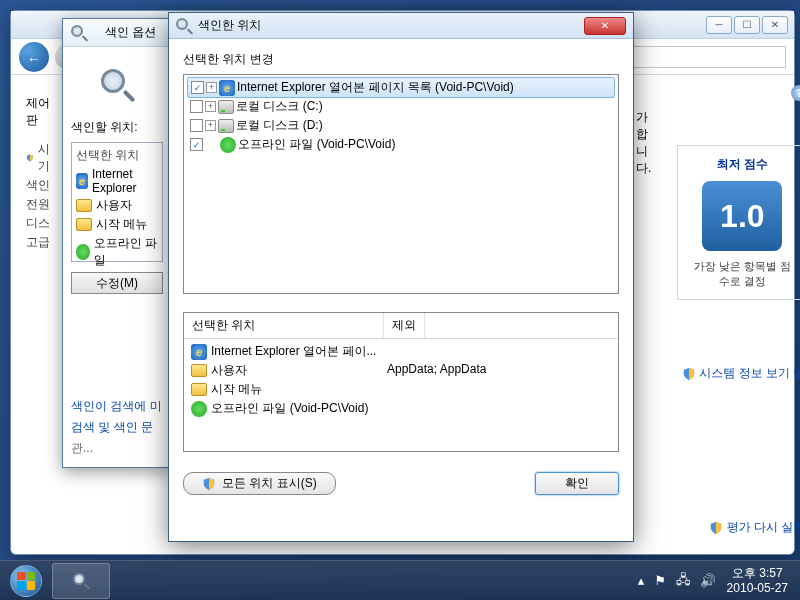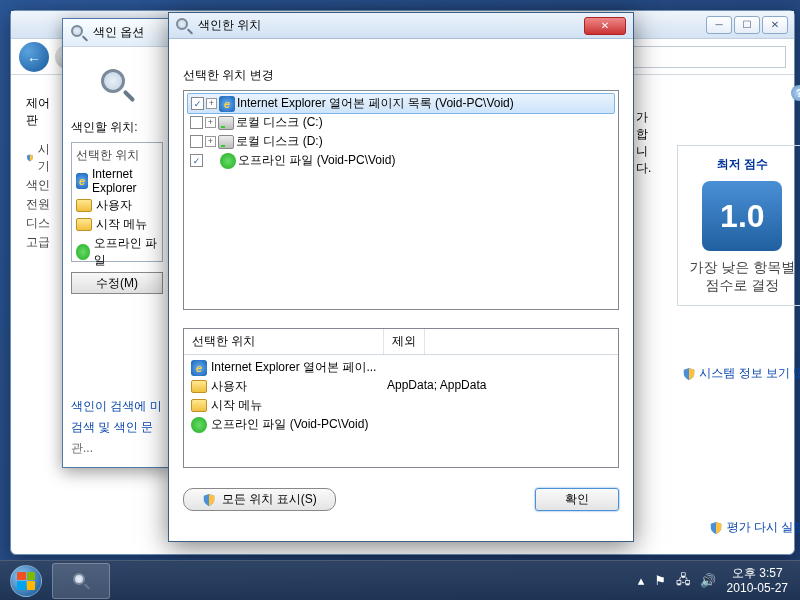--- a/index.html
+++ b/index.html
@@ -25,36 +25,36 @@
     .help-icon { position: absolute; top: 10px; right: 14px; width: 16px; height: 16px; border-radius: 50%; background: radial-gradient(#b8d8f8, #6090c0); color: #fff; display: flex; align-items: center; justify-content: center; font-size: 10px; font-weight: bold; cursor: pointer; }
     
     .side-box { border: 1px solid #d0d8e0; width: 130px; padding: 10px; text-align: center; position: absolute; right: 14px; }
     .side-box.score { top: 50px; }
     .side-box .head { font-weight: bold; margin-bottom: 8px; color: #003399; }
     .score-tile { width: 80px; height: 70px; margin: 0 auto 8px; background: linear-gradient(#4a8fd6, #2060a0); border-radius: 8px; display: flex; align-items: center; justify-content: center; color: #fff; font-size: 32px; font-weight: bold; }
     .side-link { text-align: right; color: #0645ad; margin-top: 10px; padding-right: 16px; cursor: pointer; position: absolute; right: 0; }
     
     
     .index-options { position: absolute; top: 18px; left: 62px; width: 110px; height: 450px; background: #fff; border: 1px solid #5078a8; box-shadow: 0 4px 16px rgba(0,0,0,0.4); z-index: 10; }
-    .io-title { height: 28px; background: linear-gradient(#f8fcff, #e2eef9); border-bottom: 1px solid #c8d4e0; display: flex; align-items: center; padding: 0 8px; gap: 6px; }
+    .io-title { height: 28px; background: linear-gradient(#f8fcff, #e2eef9); border-bottom: 1px solid #c8d4e0; display: flex; align-items: center; padding: 0 8px; gap: 18px; }
     .io-body { padding: 10px 8px; }
     .io-icon-big { width: 44px; height: 44px; margin: 6px auto 12px; display: flex; align-items: center; justify-content: center; }
     .io-label { margin-bottom: 6px; }
     .io-list { border: 1px solid #a0b0c0; height: 120px; padding: 4px; background: #fff; }
     .io-list .row { display: flex; align-items: center; gap: 4px; padding: 1px 0; }
     .io-modify { margin-top: 10px; height: 22px; border: 1px solid #888; background: linear-gradient(#f8f8f8, #e0e0e0); cursor: pointer; width: 100%; }
     .io-bottom-links { position: absolute; bottom: 8px; left: 8px; right: 8px; }
     .io-bottom-links div { color: #0645ad; padding: 2px 0; cursor: pointer; }
     
     
     .indexed-loc { position: absolute; top: 12px; left: 168px; width: 466px; height: 530px; background: #fff; border: 1px solid #3a5f85; box-shadow: 0 5px 25px rgba(0,0,0,0.5); z-index: 20; }
     .il-title { height: 26px; background: linear-gradient(#eaf2fb, #d2e2f3); border-bottom: 1px solid #a8bfd6; display: flex; align-items: center; padding: 0 7px; gap: 6px; }
     .il-close { margin-left: auto; width: 42px; height: 18px; background: linear-gradient(#e88, #c33); border: 1px solid #a22; border-radius: 3px; color: #fff; display: flex; align-items: center; justify-content: center; font-size: 10px; cursor: pointer; }
     .il-body { padding: 12px 14px; }
-    .il-section-title { margin-bottom: 6px; color: #000; margin-top: 16px; }
+    .il-section-title { margin-bottom: 6px; color: #000; }
     .il-tree { border: 1px solid #828790; height: 220px; background: #fff; padding: 3px; overflow: auto; }
     .tree-row { display: flex; align-items: center; gap: 2px; padding: 1px 3px; }
     .tree-row.sel { background: linear-gradient(#eaf3fd, #cce4fb); border: 1px solid #7eb6ea; border-radius: 2px; margin: -1px 0; }
     .tree-chk { width: 13px; height: 13px; border: 1px solid #888; background: #fff; display: flex; align-items: center; justify-content: center; font-size: 9px; color: #2060c0; }
     .tree-exp { width: 11px; height: 11px; border: 1px solid #999; background: #fff; display: flex; align-items: center; justify-content: center; font-size: 9px; color: #555; cursor: pointer; line-height: 1; }
     
     .il-summary { margin-top: 18px; }
     .il-sum-box { border: 1px solid #828790; height: 140px; background: #fff; }
     .il-sum-head { display: flex; border-bottom: 1px solid #d0d8e0; }
     .il-sum-head div { padding: 4px 8px; border-right: 1px solid #e0e4e8; }
@@ -126,21 +126,21 @@
       <div class="item">전원</div>
       <div class="item">디스</div>
       <div class="item">고급</div>
     </div>
     <div class="right-panel">
       <div class="help-icon">?</div>
       <div class="welcome-text" style="padding-left:570px">가합니다.</div>
       <div class="side-box score" style="top:70px">
         <div class="head">최저 점수</div>
         <div class="score-tile">1.0</div>
-        <div style="font-size:14px;color:#444">가장 낮은 항목별 점수로 결정</div>
+        <div style="font-size:11px;color:#444">가장 낮은 항목별 점수로 결정</div>
       </div>
       <div class="side-link" style="top:280px">
         <svg class="shield-ico" viewBox="0 0 16 16" style="vertical-align:middle">
             <path d="M8 1 L14 3 V8 C14 12 8 15 8 15 C8 15 2 12 2 8 V3 Z" fill="#4a90d9"></path>
             <path d="M8 1 L14 3 V8 C14 12 8 15 8 15 V1 Z" fill="#ffc040"></path>
           </svg>
         <span>시스템 정보 보기 및</span>
       </div>
       <div class="side-link" style="bottom:18px">
         <svg class="shield-ico" viewBox="0 0 16 16" style="vertical-align:middle">

